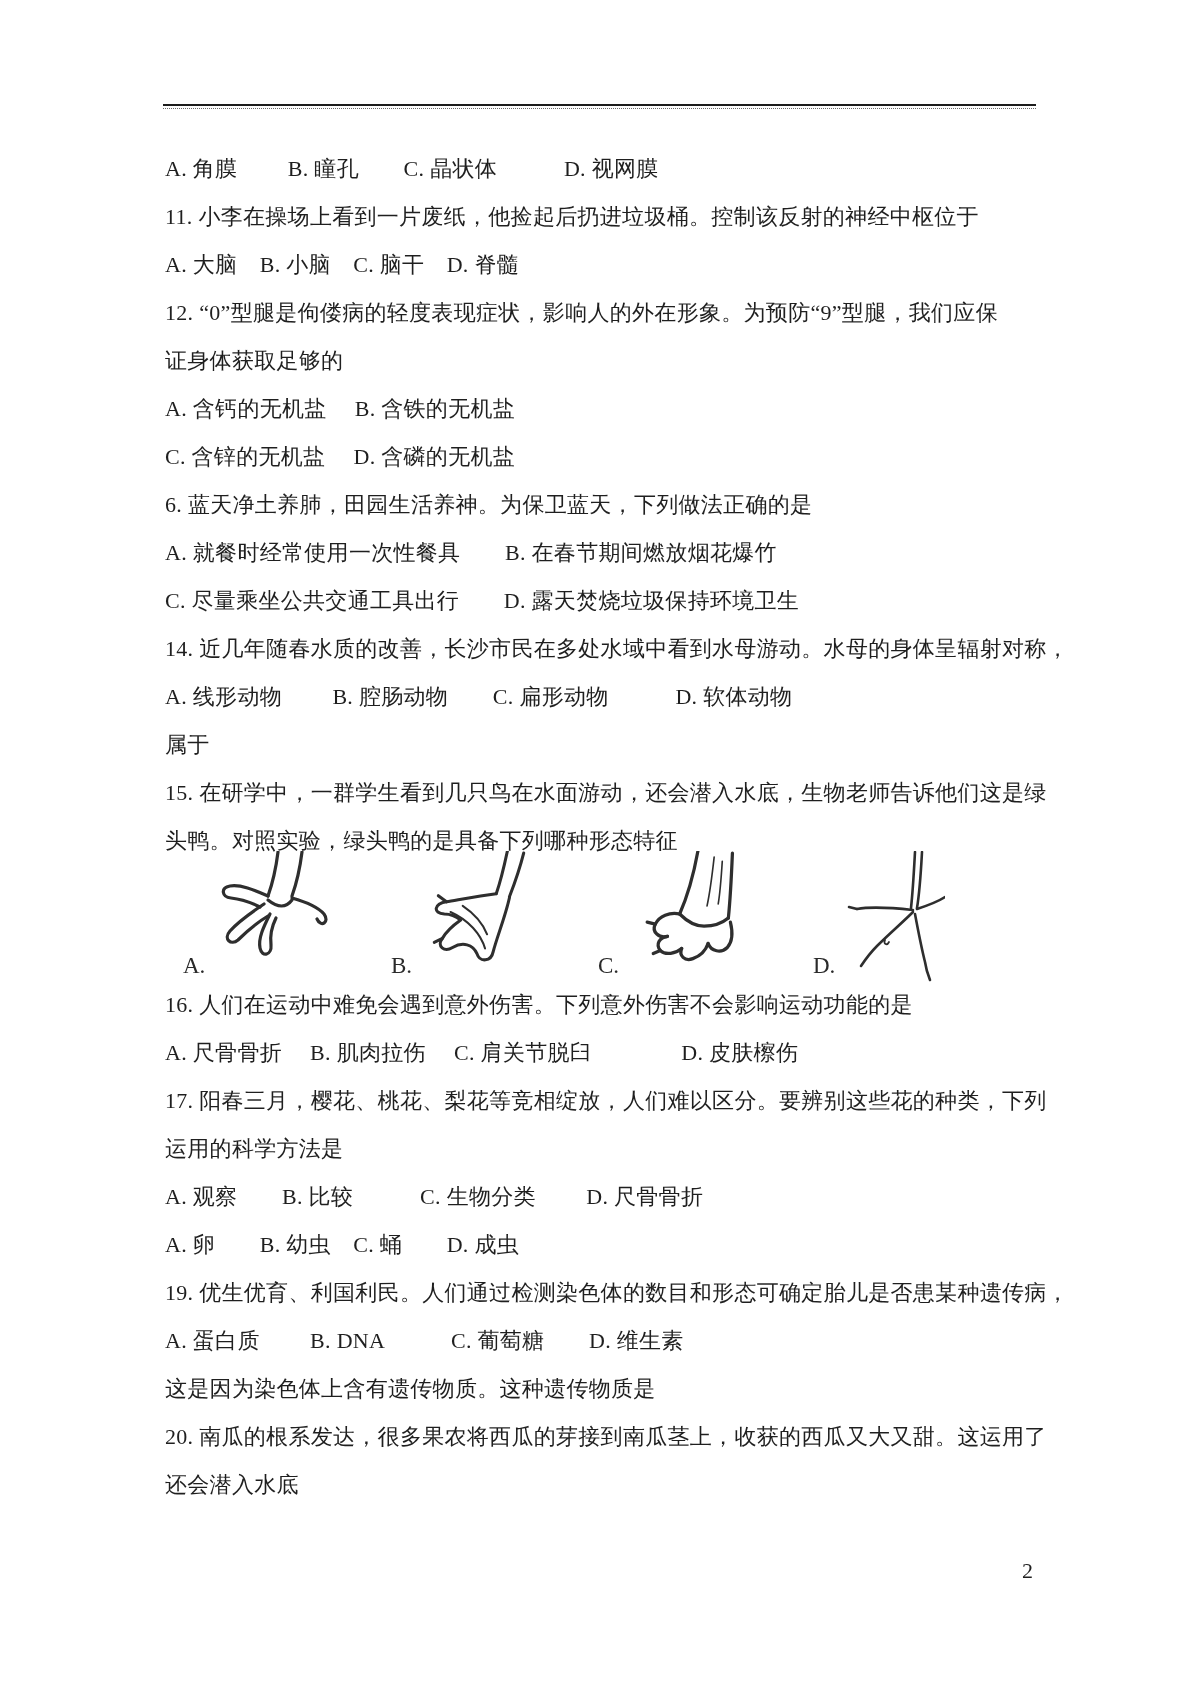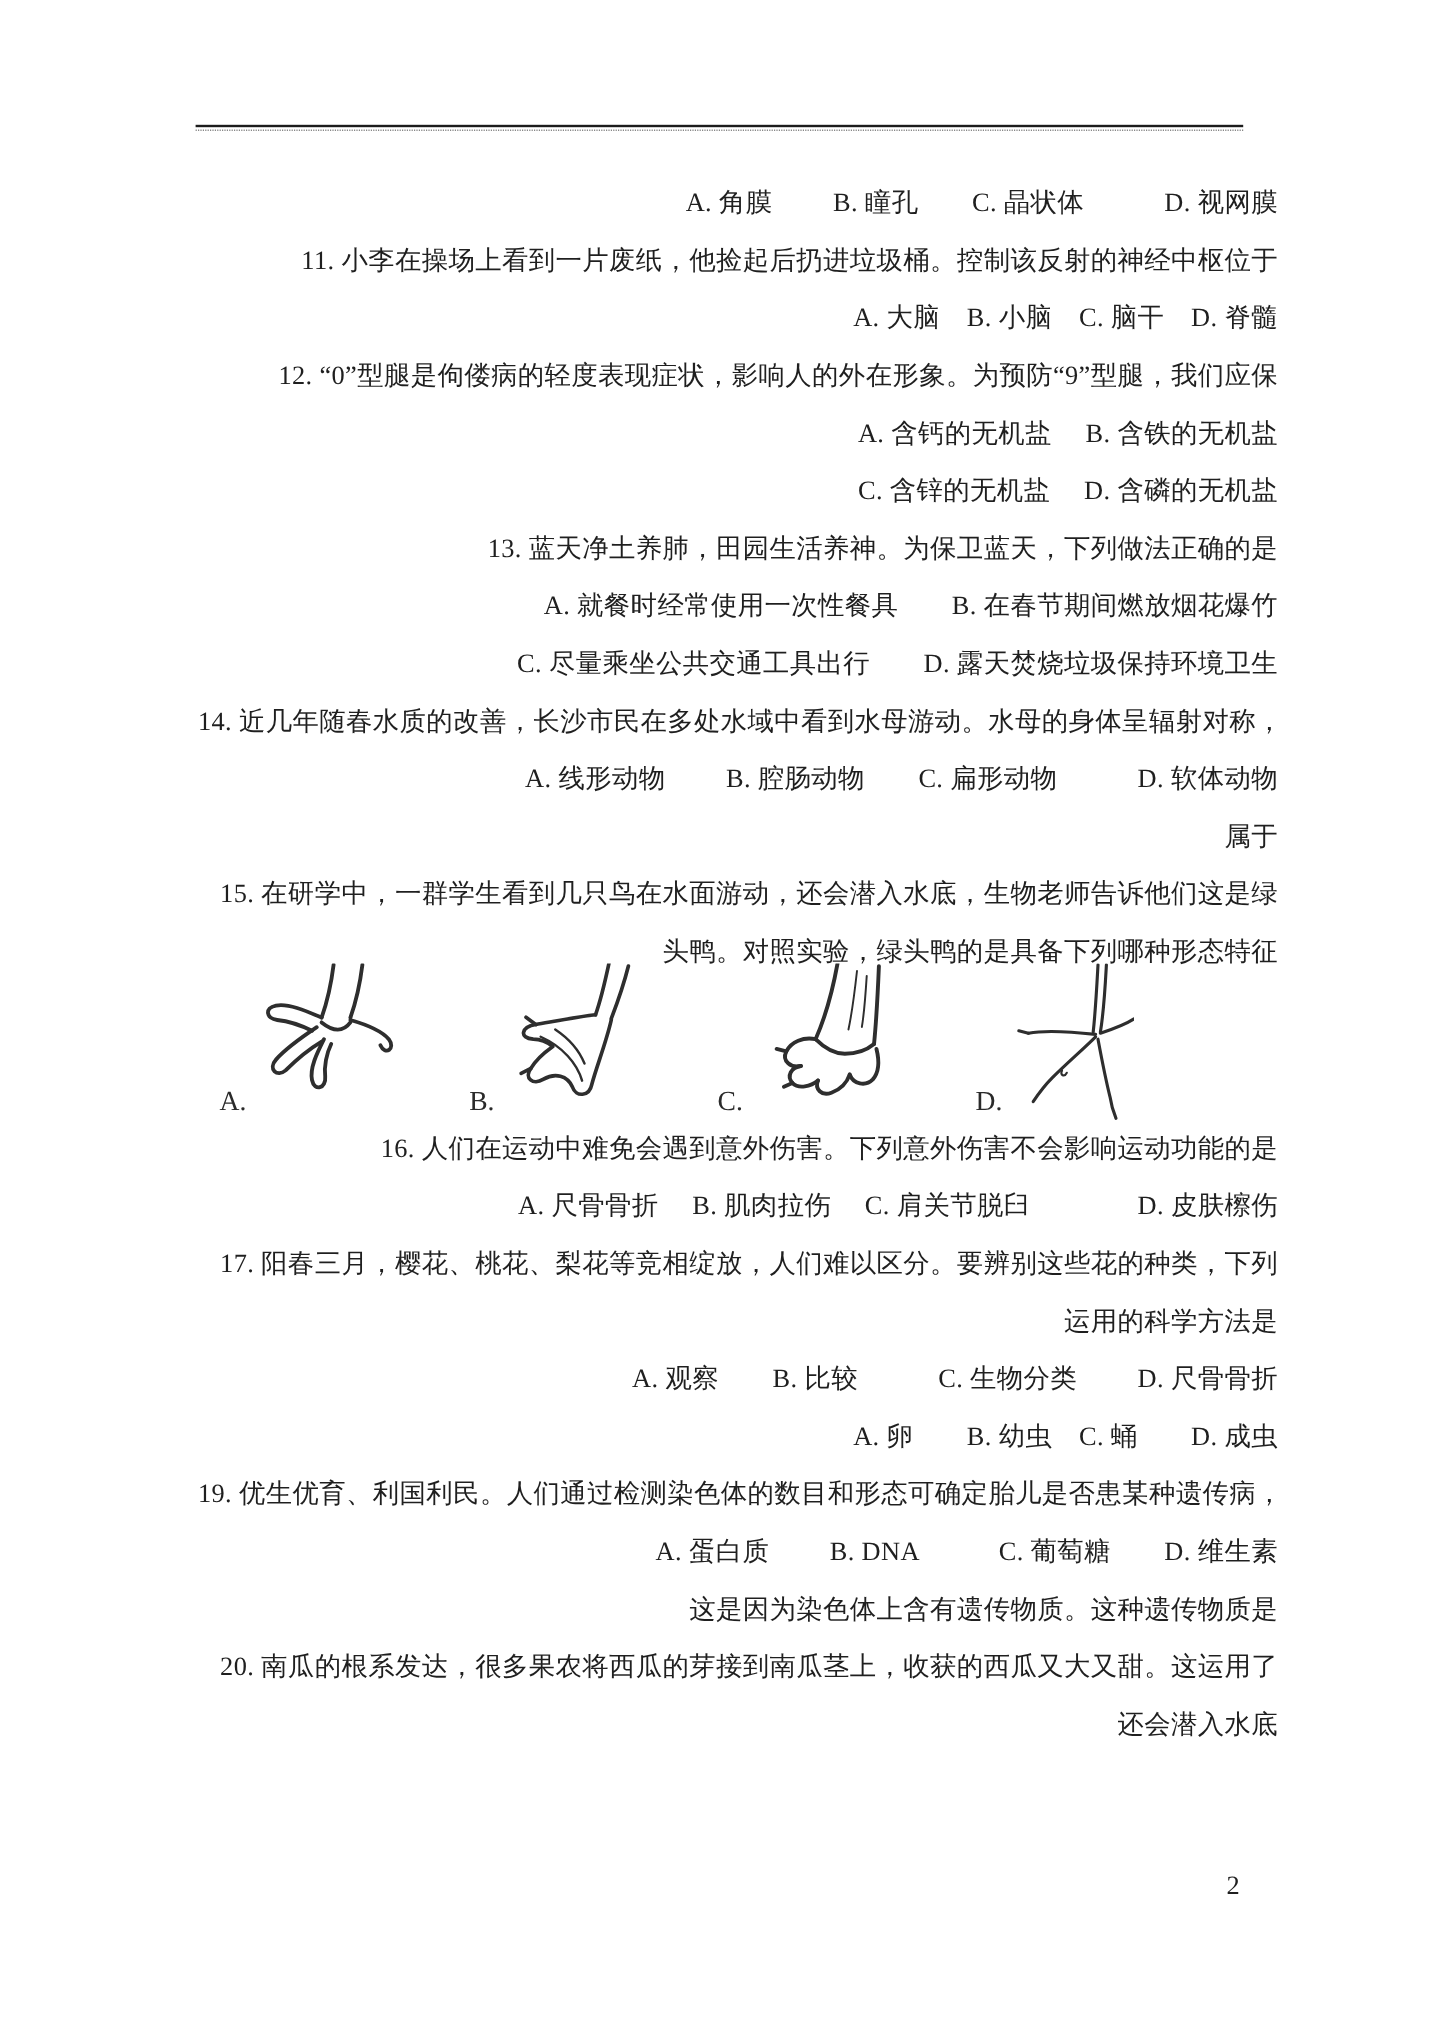--- a/index.html
+++ b/index.html
@@ -16,21 +16,20 @@
     position:absolute;
     left:163px;top:104px;
     width:873px;height:2px;
     border-top:2.5px solid #1c1c1c;
     border-bottom:1.5px dotted #6b6b6b;
   }
   .content{
     position:absolute;
     left:165px;top:145px;
     width:900px;
-    text-align:right;
   }
   .line{
     height:48px;
     line-height:48px;
     font-size:22px;
     letter-spacing:0.3px;
     white-space:pre;
     color:#1f1f1f;
   }
   .feet-figure{
@@ -69,23 +68,24 @@
 <div class="page">
 
   <div class="top-rule"></div>
 
   <main class="content" id="content">
 
   <div class="line">A. 角膜　　 B. 瞳孔　　C. 晶状体　　　D. 视网膜</div>
       <div class="line">11. 小李在操场上看到一片废纸，他捡起后扔进垃圾桶。控制该反射的神经中枢位于</div>
       <div class="line">A. 大脑　B. 小脑　C. 脑干　D. 脊髓</div>
       <div class="line">12. “0”型腿是佝偻病的轻度表现症状，影响人的外在形象。为预防“9”型腿，我们应保</div>
+      <div class="line">证身体获取足够的</div>
       <div class="line">A. 含钙的无机盐　 B. 含铁的无机盐</div>
       <div class="line">C. 含锌的无机盐　 D. 含磷的无机盐</div>
-      <div class="line">13. 蓝天净土养肺，田园生活养神。为保卫蓝天，下列做法正确的是</div>
+      <div class="line">6. 蓝天净土养肺，田园生活养神。为保卫蓝天，下列做法正确的是</div>
       <div class="line">A. 就餐时经常使用一次性餐具　　B. 在春节期间燃放烟花爆竹</div>
       <div class="line">C. 尽量乘坐公共交通工具出行　　D. 露天焚烧垃圾保持环境卫生</div>
       <div class="line">14. 近几年随春水质的改善，长沙市民在多处水域中看到水母游动。水母的身体呈辐射对称，</div>
       <div class="line">A. 线形动物　　 B. 腔肠动物　　C. 扁形动物　　　D. 软体动物</div>
       <div class="line">属于</div>
       <div class="line">15. 在研学中，一群学生看到几只鸟在水面游动，还会潜入水底，生物老师告诉他们这是绿</div>
       <div class="line">头鸭。对照实验，绿头鸭的是具备下列哪种形态特征</div>
       <figure class="feet-figure" id="feet-figure">
 
       <div class="foot-cell" style="left:18px;width:195px">

